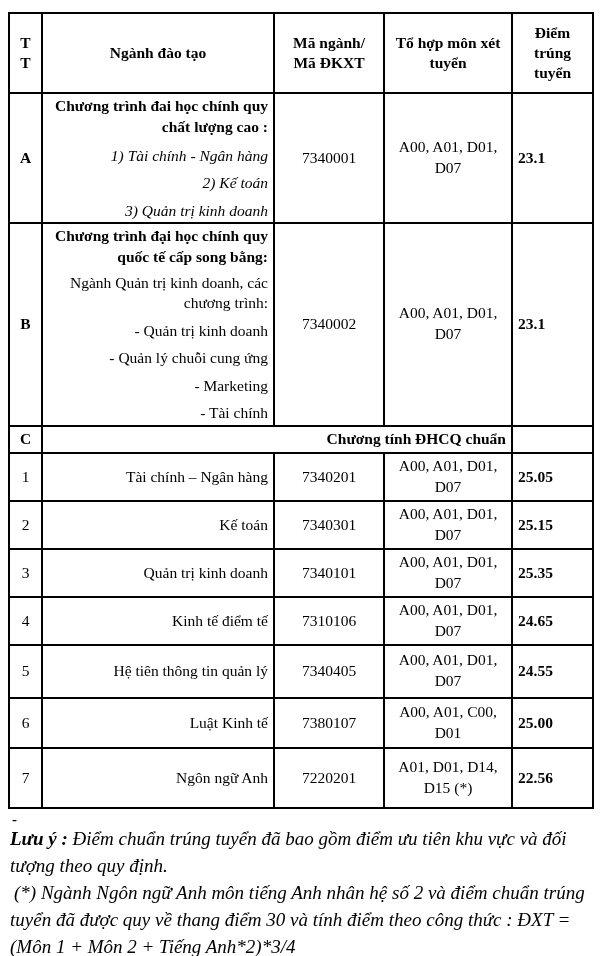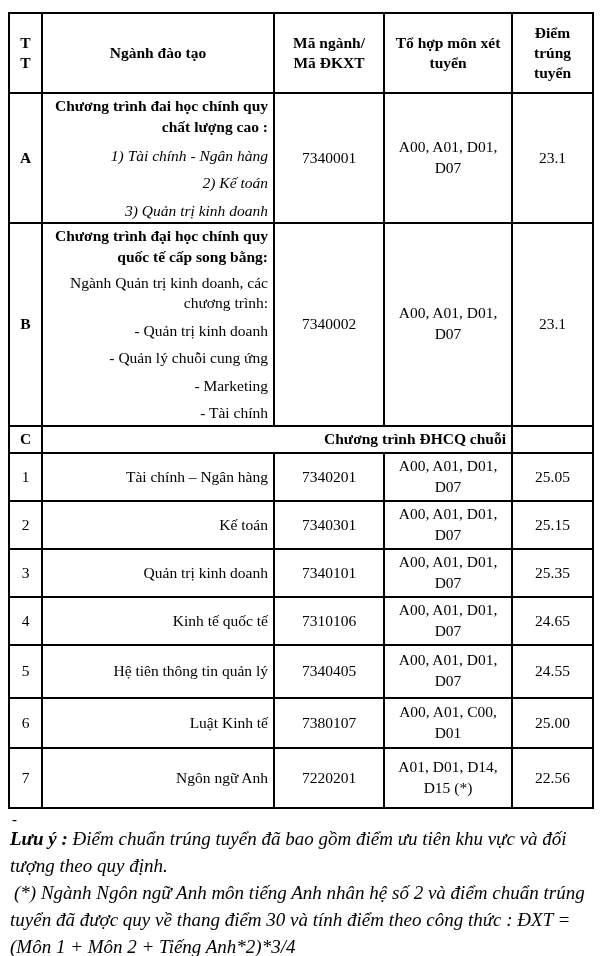--- a/index.html
+++ b/index.html
@@ -47,21 +47,21 @@
   td.tt { text-align: center; }
   td.tt.bold { font-weight: bold; }
   td.name { text-align: right; padding-left: 8px; padding-right: 5px; margin-top: 8px; }
   td.top { vertical-align: top; padding-top: 4px; }
   .sec-title { font-weight: bold; line-height: 1.35; }
   .prog-item { margin-top: 8px; line-height: 1.25; font-style: italic; }
   .prog-intro { margin-top: 5px; line-height: 1.3; padding-left: 4px; }
   .sub-item { margin-top: 8px; line-height: 1.25; margin-left: 10px; }
   td.ma { text-align: center; }
   td.tohop { text-align: center; padding-left: 9px; line-height: 1.35; }
-  td.diem { text-align: center; font-weight: normal; }
+  td.diem { text-align: left; font-weight: bold; }
   td.empty-cell { }
   .notes {
     margin: 4px 2px 0 2px;
     font-style: italic;
     font-size: 19px;
     line-height: 1.43;
   }
   .foot-dash {
     font-style: normal;
     font-weight: bold;
@@ -127,21 +127,21 @@
         <div class="sub-item">- Tài chính</div>
       </td>
       <td class="ma">7340002</td>
       <td class="tohop">A00, A01, D01, D07</td>
       <td class="diem">23.1</td>
     </tr>
 
     <tr class="h-c">
       <td class="tt bold">C</td>
       <td class="name" colspan="3">
-        <span class="sec-title">Chương trình ĐHCQ chuỗi</span>
+        <span class="sec-title">Chương tính ĐHCQ chuẩn</span>
       </td>
       <td class="empty-cell"></td>
     </tr>
 
     <tr class="h-r1">
       <td class="tt">1</td>
       <td class="name">Tài chính – Ngân hàng</td>
       <td class="ma">7340201</td>
       <td class="tohop">A00, A01, D01, D07</td>
       <td class="diem">25.05</td>
@@ -158,21 +158,21 @@
     <tr class="h-r3">
       <td class="tt">3</td>
       <td class="name">Quản trị kinh doanh</td>
       <td class="ma">7340101</td>
       <td class="tohop">A00, A01, D01, D07</td>
       <td class="diem">25.35</td>
     </tr>
 
     <tr class="h-r4">
       <td class="tt">4</td>
-      <td class="name">Kinh tế quốc tế</td>
+      <td class="name">Kinh tế điểm tế</td>
       <td class="ma">7310106</td>
       <td class="tohop">A00, A01, D01, D07</td>
       <td class="diem">24.65</td>
     </tr>
 
     <tr class="h-r5">
       <td class="tt">5</td>
       <td class="name">Hệ tiên thông tin quản lý</td>
       <td class="ma">7340405</td>
       <td class="tohop">A00, A01, D01, D07</td>

